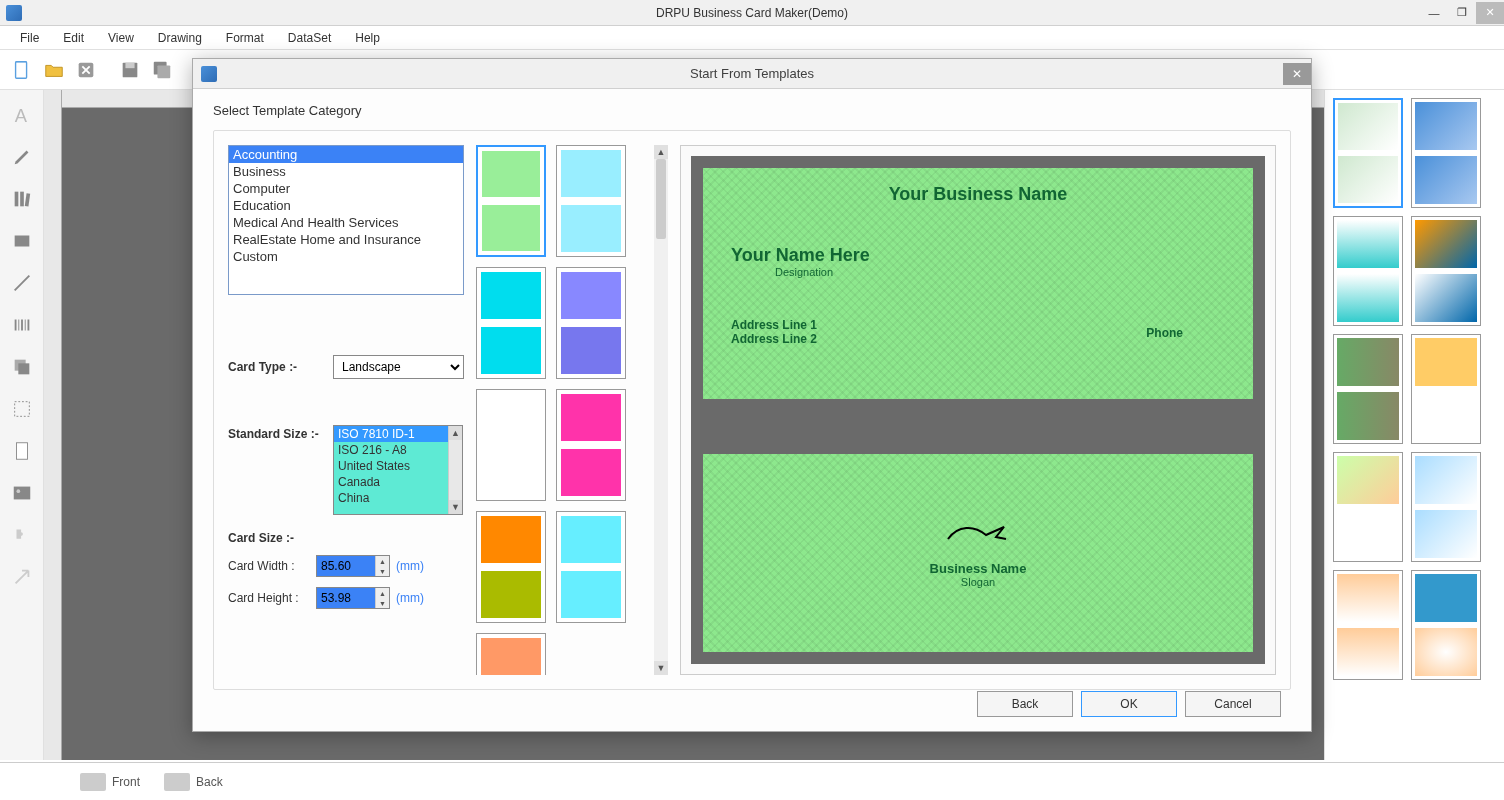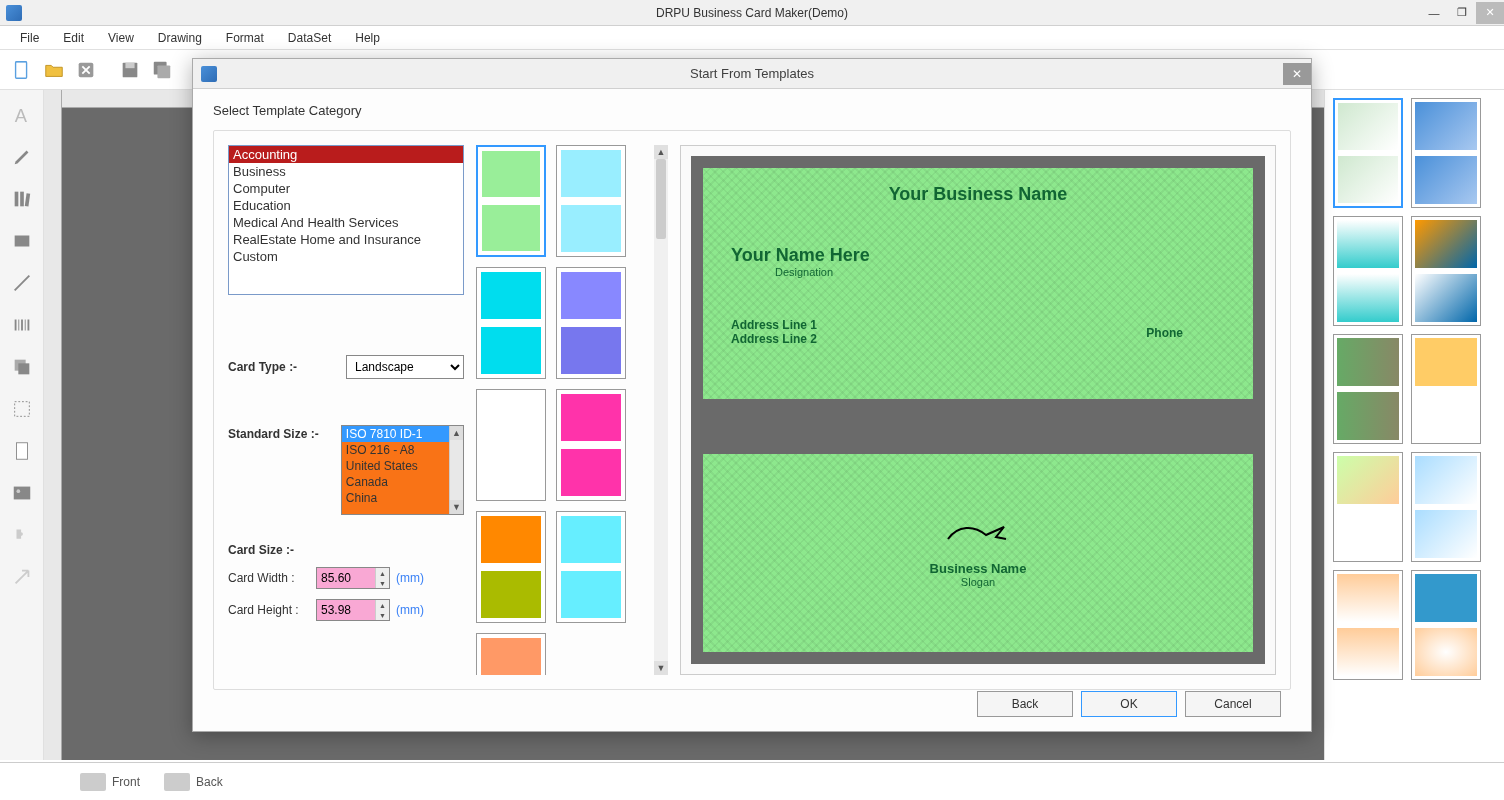--- a/index.html
+++ b/index.html
@@ -48,36 +48,36 @@
 .dialog-close { margin-left: auto; width: 28px; height: 22px; background: #999; color: #fff; display: flex; align-items: center; justify-content: center; font-size: 12px; }
 
 .dialog-body { padding: 14px 20px; height: calc(100% - 30px); position: relative; }
 .fieldset-label { font-size: 13px; color: #333; margin-bottom: 12px; }
 .dialog-content { border: 1px solid #ddd; border-radius: 2px; height: 560px; padding: 14px; display: flex; gap: 12px; }
 
 
 .dlg-left { width: 236px; display: flex; flex-direction: column; }
 .cat-list { border: 1px solid #7a9ac9; height: 150px; background: #fff; overflow: hidden; }
 .cat-item { font-size: 13px; padding: 1px 4px; color: #333; cursor: default; white-space: nowrap; }
-.cat-item.sel { background: #b91c1c; color: #fff; }
-
-.form-row { display: flex; align-items: center; margin-top: 26px; gap: 20px; }
+.cat-item.sel { background: #3b82f6; color: #fff; }
+
+.form-row { display: flex; align-items: center; margin-top: 26px; gap: 7px; }
 .form-label { font-size: 12px; font-weight: bold; color: #333; width: 98px; }
 .form-select { flex: 1; height: 24px; font-size: 12px; border: 1px solid #888; background: #fff; padding: 2px 4px; }
-.size-list { width: 130px; border: 1px solid #888; background: #f97316; position: relative; }
+.size-list { width: 130px; border: 1px solid #888; background: #5eead4; position: relative; }
 .size-list-body { height: 88px; overflow: hidden; }
 .size-item { font-size: 12px; padding: 1px 4px; color: #333; }
 .size-item.sel { background: #3399ff; color: #fff; }
 .size-scroll { position: absolute; right: 0; top: 0; bottom: 0; width: 14px; background: #e8e8e8; border-left: 1px solid #ccc; }
 .size-scroll-btn { height: 14px; background: #ddd; display: flex; align-items: center; justify-content: center; font-size: 9px; color: #555; }
 .size-scroll-btn.bot { position: absolute; bottom: 0; left: 0; right: 0; }
 
 .spinner-row { display: flex; align-items: center; margin-top: 10px; gap: 6px; }
 .spinner-label { font-size: 12px; color: #333; width: 82px; }
-.spinner { width: 74px; height: 22px; border: 1px solid #888; background: #f9a8d4; display: flex; align-items: center; position: relative; padding-left: 4px; font-size: 12px; }
+.spinner { width: 74px; height: 22px; border: 1px solid #888; background: #3b82f6; display: flex; align-items: center; position: relative; padding-left: 4px; font-size: 12px; }
 .spinner-btns { position: absolute; right: 0; top: 0; bottom: 0; width: 14px; border-left: 1px solid #ccc; display: flex; flex-direction: column; }
 .spinner-btn { flex: 1; background: #eee; font-size: 7px; display: flex; align-items: center; justify-content: center; color: #555; }
 .unit { font-size: 12px; color: #3b82f6; }
 
 
 .dlg-mid { width: 192px; display: flex; position: relative; }
 .thumb-grid { flex: 1; display: flex; flex-wrap: wrap; gap: 10px; align-content: flex-start; overflow: hidden; padding-right: 12px; }
 .thumb { width: 70px; height: 112px; border: 1px solid #999; background: #fff; display: flex; flex-direction: column; }
 .thumb.sel { border: 2px solid #3399ff; }
 .thumb-half { flex: 1; margin: 4px; display: flex; align-items: center; justify-content: center; font-size: 5px; color: #555; }
@@ -336,21 +336,21 @@
               <div class="size-item">Canada</div>
               <div class="size-item">China</div>
             </div>
             <div class="size-scroll">
               <div class="size-scroll-btn">▲</div>
               <div class="size-scroll-btn bot">▼</div>
             </div>
           </div>
         </div>
 
-        <div style="margin-top:28px">
+        <div style="margin-top:16px">
           <div class="form-label" style="width:auto">Card Size :-</div>
         </div>
         <div class="spinner-row">
           <div class="spinner-label">Card Width :</div>
           <div class="spinner">
               <span>85.60</span>
               <div class="spinner-btns">
                 <div class="spinner-btn">▲</div>
                 <div class="spinner-btn">▼</div>
               </div>

